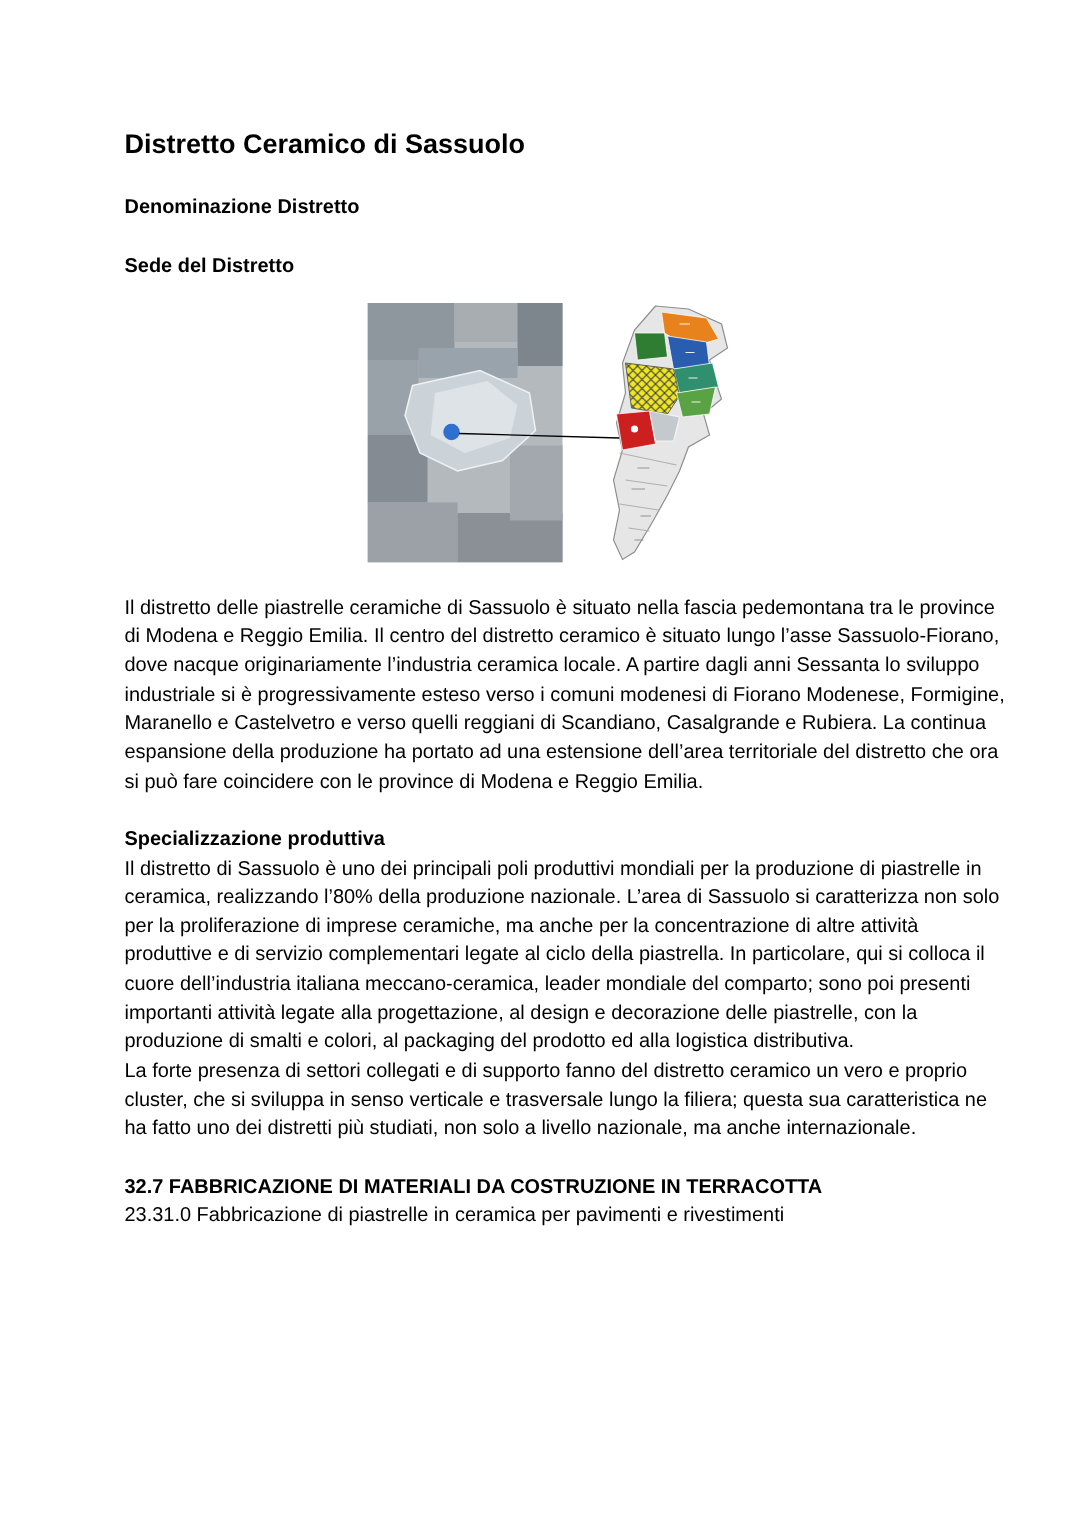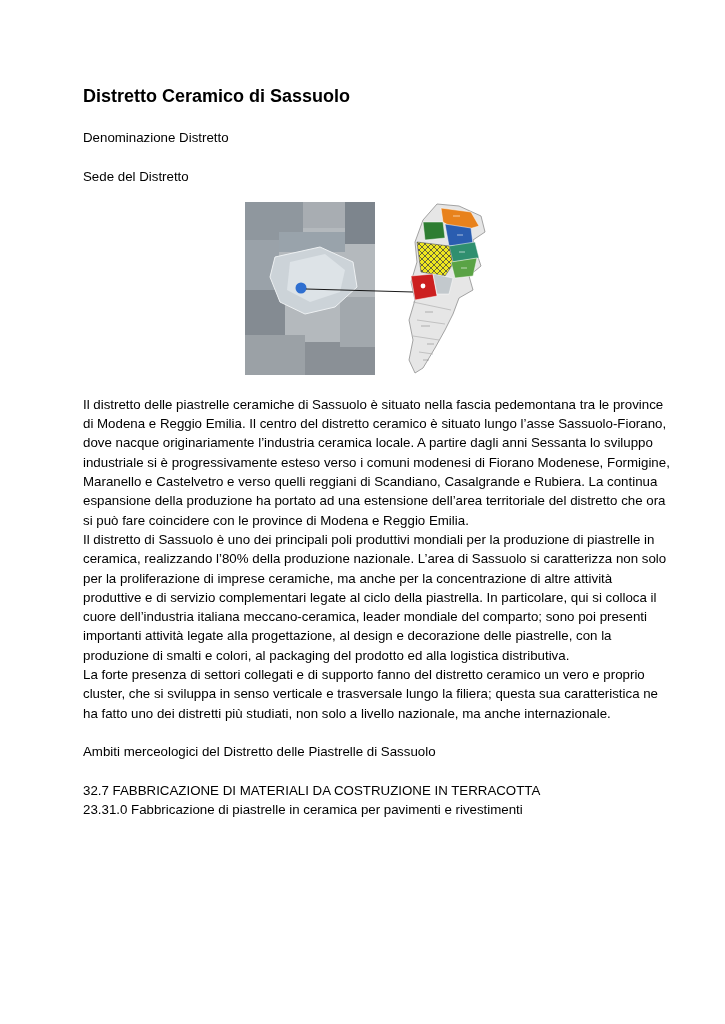--- a/index.html
+++ b/index.html
@@ -23,21 +23,21 @@
     padding: 85px 68px 0 68px;
     margin-left: 15px;
   }
   h1 {
     font-size: 18px;
     line-height: 22px;
     font-weight: bold;
     margin: 0 0 21px 0;
   }
   p { margin: 0; }
-  .heading { font-weight: normal; }
+  .heading { font-weight: bold; }
   .mt { margin-top: 19.3px; }
   figure.maps {
     margin: 16px 0 20px 162px;
     padding: 0;
     width: 260px;
     height: 173px;
   }
   svg { display: block; }
 </style>
 </head>
@@ -93,21 +93,21 @@
 
         <path d="M168,100 L206,108 M172,118 L200,122 M168,134 L194,138 M174,150 L188,152" stroke="#b0b0b0" stroke-width="0.7" fill="none"></path>
         <path d="M180,110 h8 M176,124 h9 M182,142 h7 M178,158 h6" stroke="#8a8a8a" stroke-width="0.6" fill="none"></path>
         <path d="M208,14 h7 M212,33 h6 M214,50 h6 M216,66 h6" stroke="#ffffff" stroke-width="0.6" fill="none"></path>
       </g>
     </svg>
   </figure>
 
   <p>Il distretto delle piastrelle ceramiche di Sassuolo è situato nella fascia pedemontana tra le province di Modena e Reggio Emilia. Il centro del distretto ceramico è situato lungo l’asse Sassuolo-Fiorano, dove nacque originariamente l’industria ceramica locale. A partire dagli anni Sessanta lo sviluppo industriale si è progressivamente esteso verso i comuni modenesi di Fiorano Modenese, Formigine, Maranello e Castelvetro e verso quelli reggiani di Scandiano, Casalgrande e Rubiera. La continua espansione della produzione ha portato ad una estensione dell’area territoriale del distretto che ora si può fare coincidere con le province di Modena e Reggio Emilia.</p>
 
+  <p class="heading mt">Specializzazione produttiva</p>
   <p>Il distretto di Sassuolo è uno dei principali poli produttivi mondiali per la produzione di piastrelle in ceramica, realizzando l’80% della produzione nazionale. L’area di Sassuolo si caratterizza non solo per la proliferazione di imprese ceramiche, ma anche per la concentrazione di altre attività produttive e di servizio complementari legate al ciclo della piastrella. In particolare, qui si colloca il cuore dell’industria italiana meccano-ceramica, leader mondiale del comparto; sono poi presenti importanti attività legate alla progettazione, al design e decorazione delle piastrelle, con la produzione di smalti e colori, al packaging del prodotto ed alla logistica distributiva.</p>
   <p>La forte presenza di settori collegati e di supporto fanno del distretto ceramico un vero e proprio cluster, che si sviluppa in senso verticale e trasversale lungo la filiera; questa sua caratteristica ne ha fatto uno dei distretti più studiati, non solo a livello nazionale, ma anche internazionale.</p>
 
-  <p class="heading mt">Ambiti merceologici del Distretto delle Piastrelle di Sassuolo</p>
 
   <p class="heading mt">32.7 FABBRICAZIONE DI MATERIALI DA COSTRUZIONE IN TERRACOTTA</p>
   <p>23.31.0 Fabbricazione di piastrelle in ceramica per pavimenti e rivestimenti</p>
 
 </div>
 
 </body></html>

